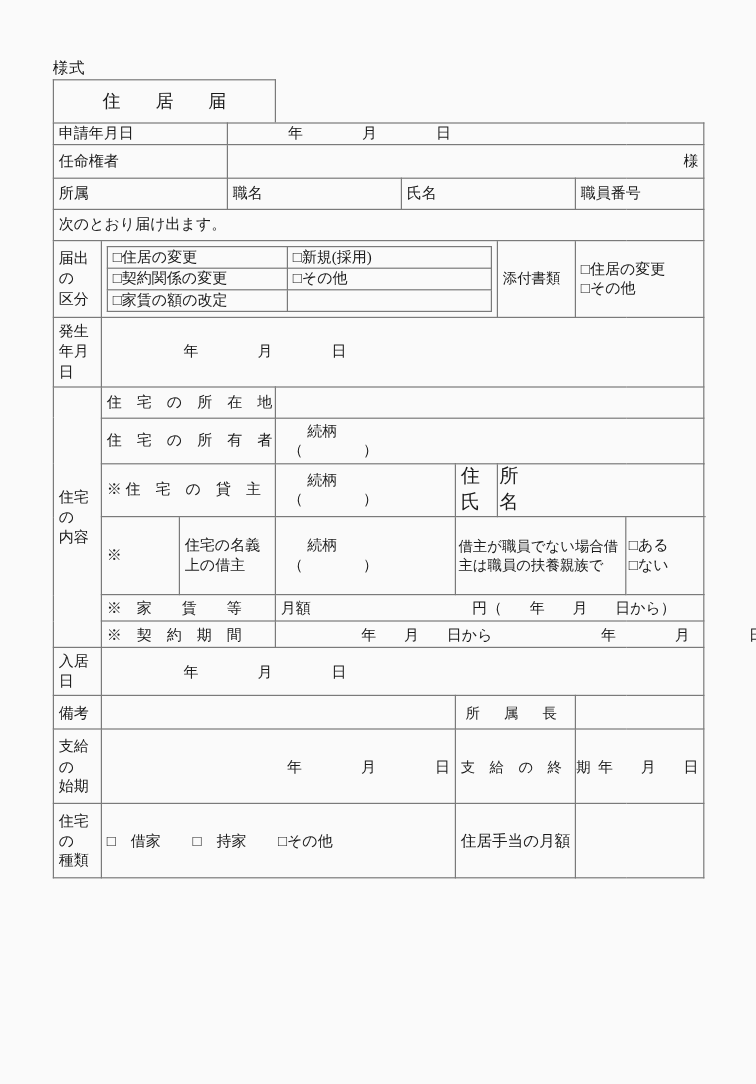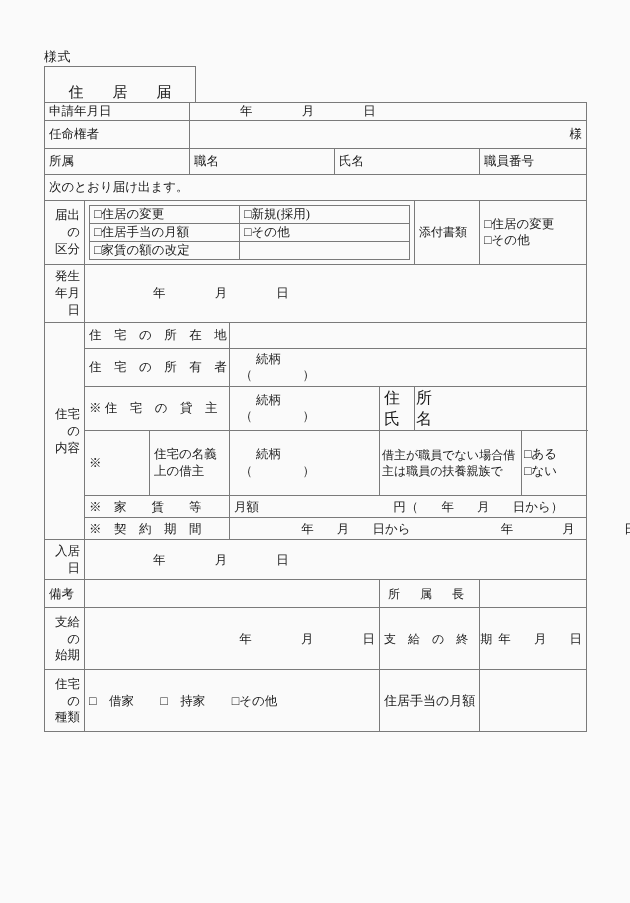--- a/index.html
+++ b/index.html
@@ -25,27 +25,27 @@
     position: absolute;
     left: 44px;
     top: 48px;
     font-size: 13px;
     letter-spacing: 0.5px;
   }
   .title-box {
     position: absolute;
     left: 44px;
     top: 66px;
-    width: 152px;
+    width: 186px;
     height: 36px;
     border: 1px solid #7a7a7a;
     border-bottom: none;
     box-sizing: border-box;
     display: flex;
-    align-items: flex-end;
+    align-items: center;
     justify-content: center;
   }
   .title-text {
     font-size: 15px;
     letter-spacing: 7px;
     text-indent: 7px;
   }
   table.main {
     position: absolute;
     left: 44px;
@@ -56,21 +56,21 @@
   }
   table.main td {
     border: 1px solid #7a7a7a;
     font-size: 12.5px;
     padding: 0 4px;
     vertical-align: middle;
     line-height: 1.35;
     box-sizing: border-box;
   }
   .vlabel {
-    text-align: right;
+    text-align: left;
     font-size: 12px;
     line-height: 1.5;
     letter-spacing: 0px;
     padding: 2px 1px;
   }
   .c { }
   .r { text-align: right; }
   .spread {
     letter-spacing: 4px;
     text-indent: 4px;
@@ -163,21 +163,21 @@
                 <tr>
             <td style="width:150px">
               <div class="chk">□住居の変更</div>
             </td>
             <td>
               <div class="chk">□新規(採用)</div>
             </td>
           </tr>
           <tr>
             <td>
-              <div class="chk">□住居手当の月額</div>
+              <div class="chk">□契約関係の変更</div>
             </td>
             <td>
               <div class="chk">□その他</div>
             </td>
           </tr>
           <tr>
             <td>
               <div class="chk">□家賃の額の改定</div>
             </td>
             <td></td>

